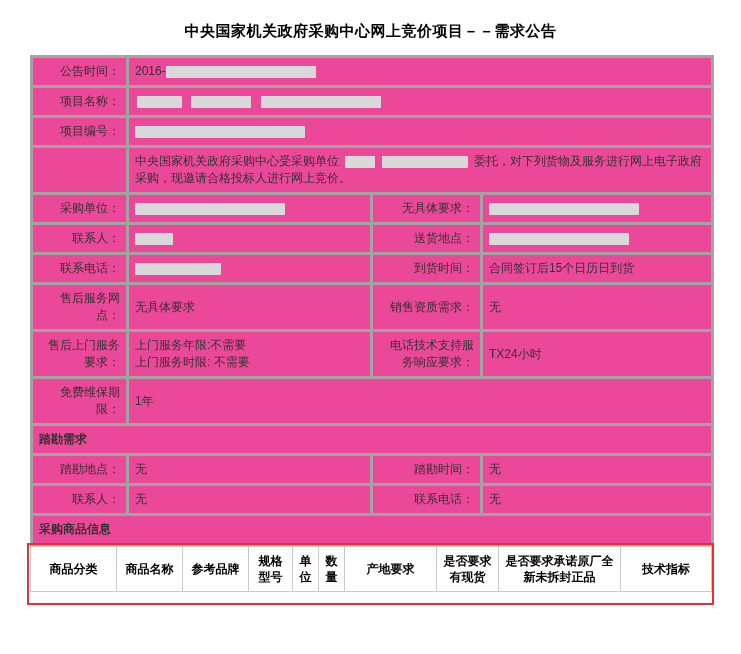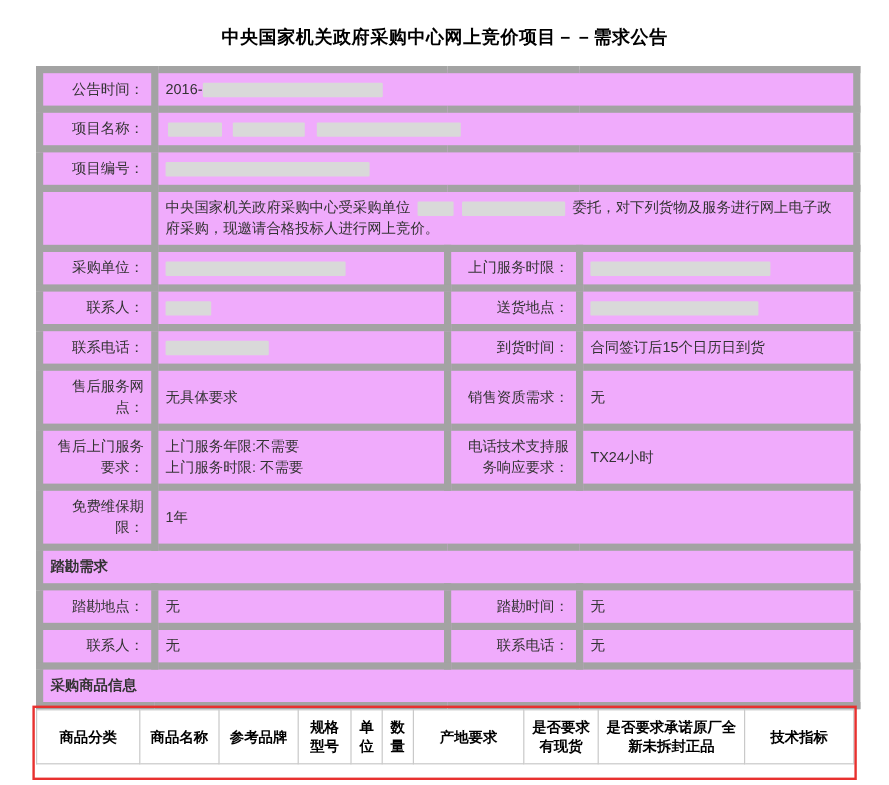--- a/index.html
+++ b/index.html
@@ -32,27 +32,27 @@
     color: #000;
     padding: 14px 0 14px 0;
     letter-spacing: 0.5px;
   }
   table.main {
     width: 681px;
     border-collapse: collapse;
     table-layout: fixed;
   }
   table.main td {
-    border: 6px solid #a3a3a3;
+    border: 3px solid #a3a3a3;
     padding: 5px 6px;
     font-size: 12px;
     vertical-align: middle;
     line-height: 17px;
     color: #333;
-    background: #f0abfc;
+    background: #ec4899;
   }
   td.label {
     text-align: right;
     width: 96px;
     color: #333;
     background: #fff;
   }
   td.section {
     background: #f4f4f4;
     color: #0a4b9b;
@@ -147,21 +147,21 @@
             <span class="redact" style="width:30px;margin:0 3px"></span>
             <span class="redact" style="width:86px;margin-right:3px"></span>
             <span>委托，对下列货物及服务进行网上电子政府采购，现邀请合格投标人进行网上竞价。</span>
           </td>
         </tr>
 
 
         <tr>
           <td class="label">采购单位：</td>
           <td><span class="redact" style="width:150px"></span></td>
-          <td class="label">上门服务时限：</td>
+          <td class="label">无具体要求：</td>
           <td><span class="redact" style="width:150px"></span></td>
         </tr>
         <tr>
           <td class="label">联系人：</td>
           <td><span class="redact" style="width:38px"></span></td>
           <td class="label">送货地点：</td>
           <td><span class="redact" style="width:140px"></span></td>
         </tr>
         <tr>
           <td class="label">联系电话：</td>

